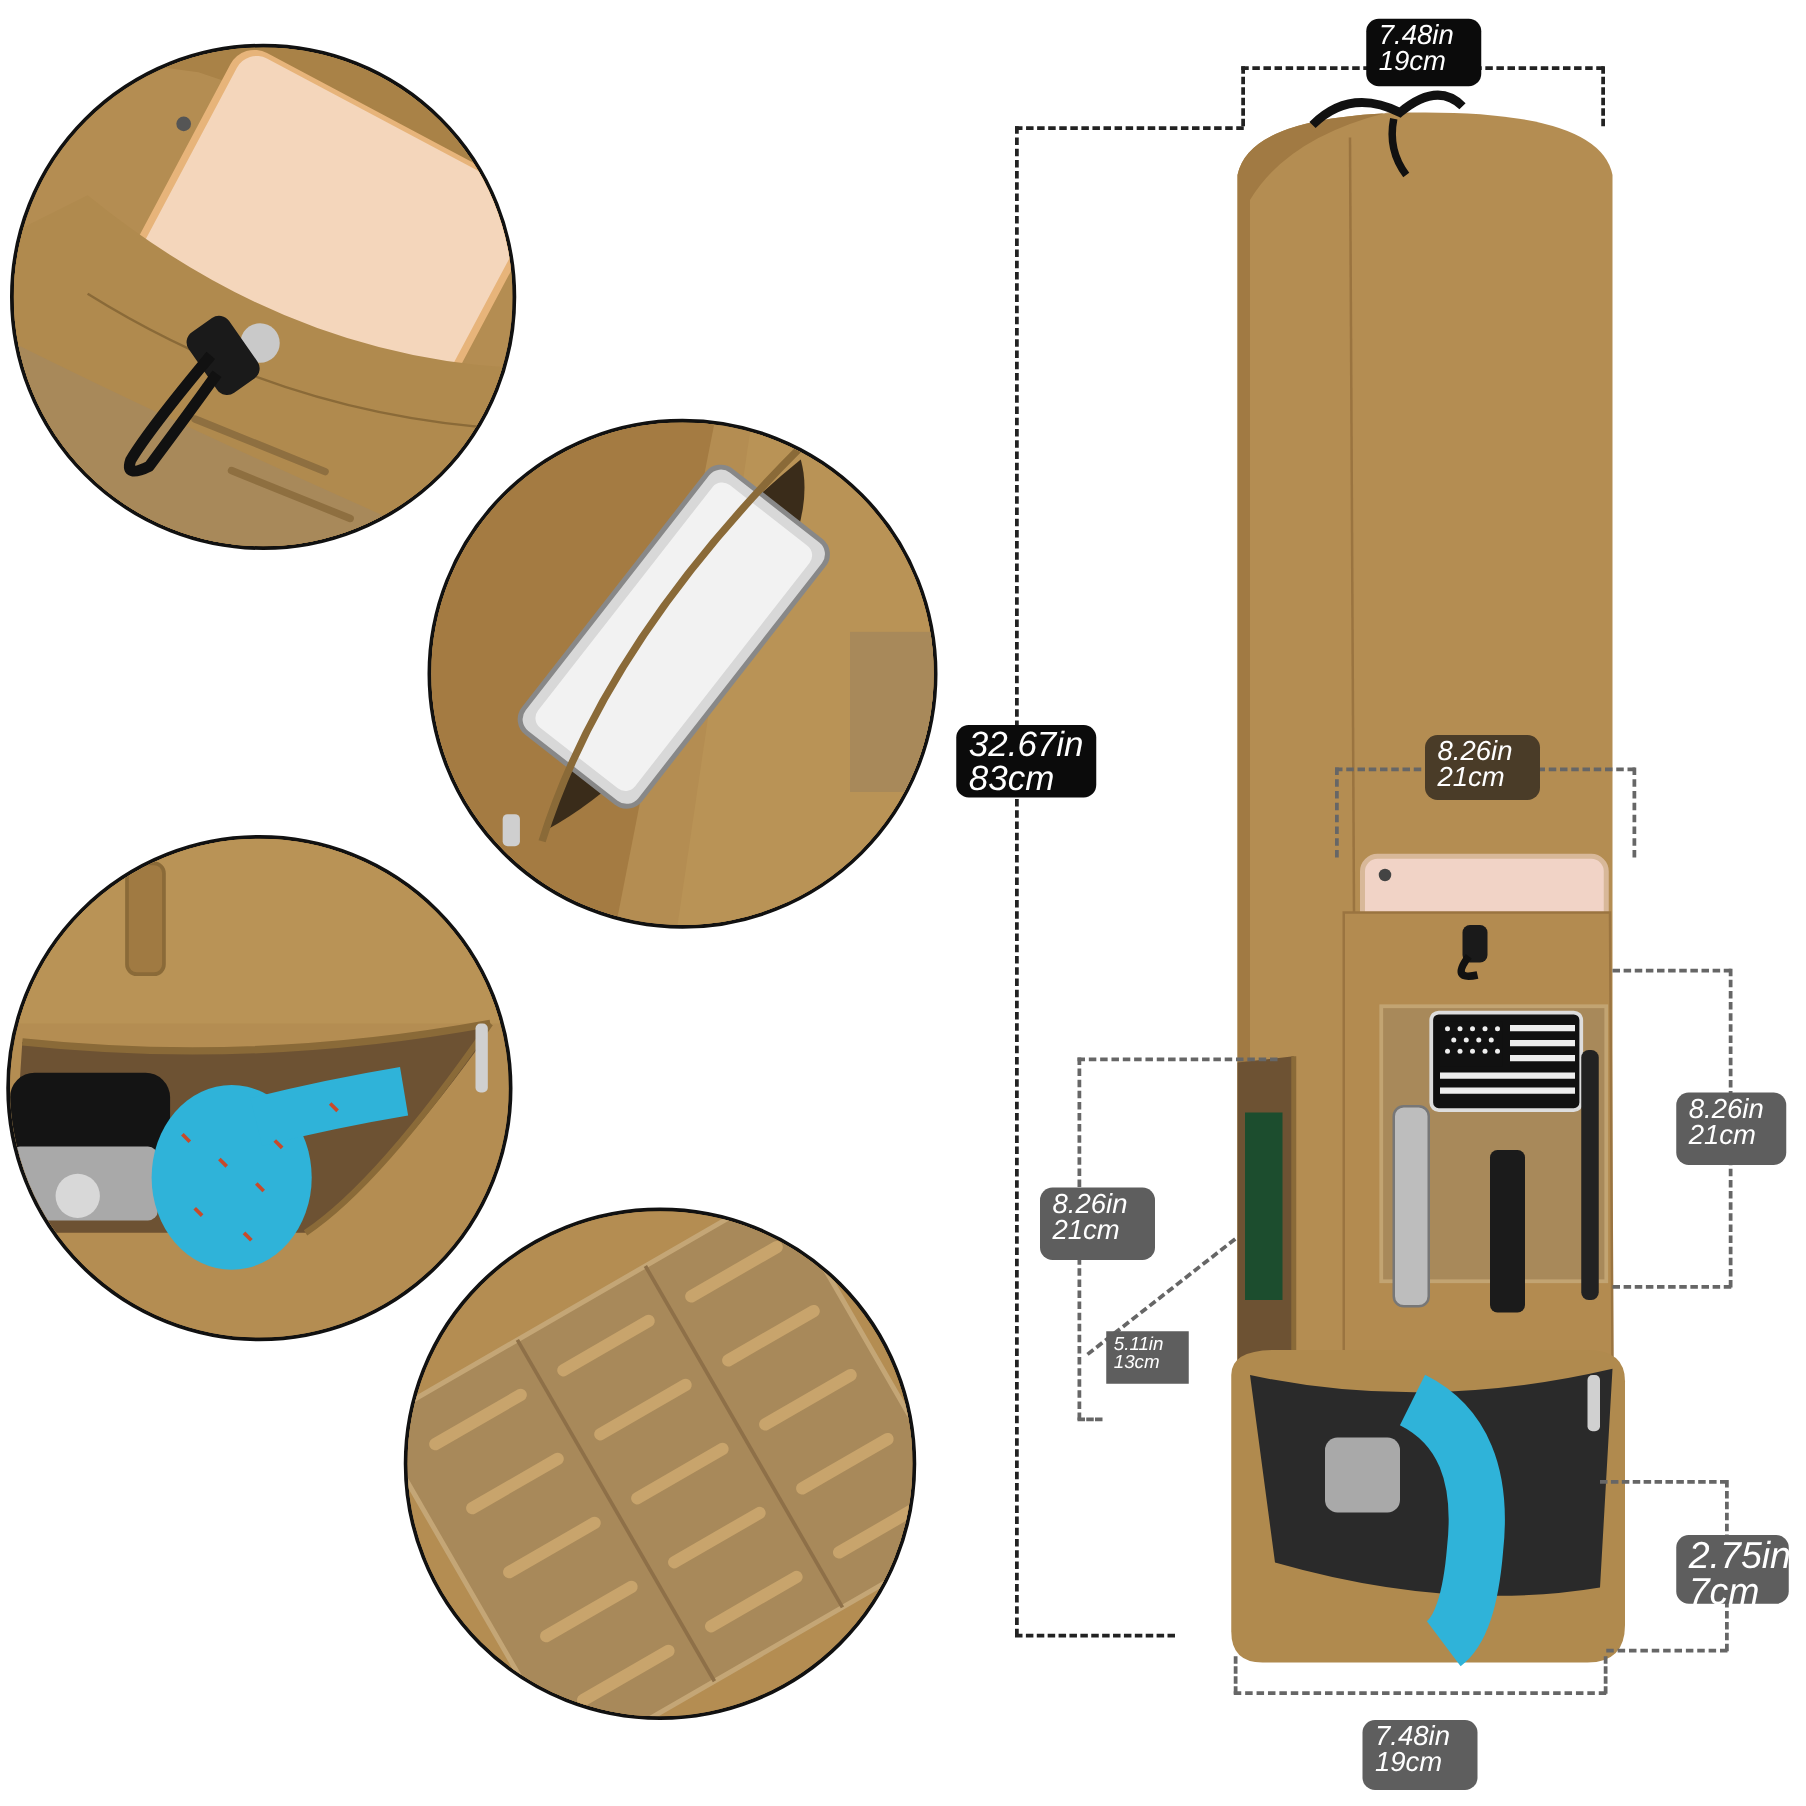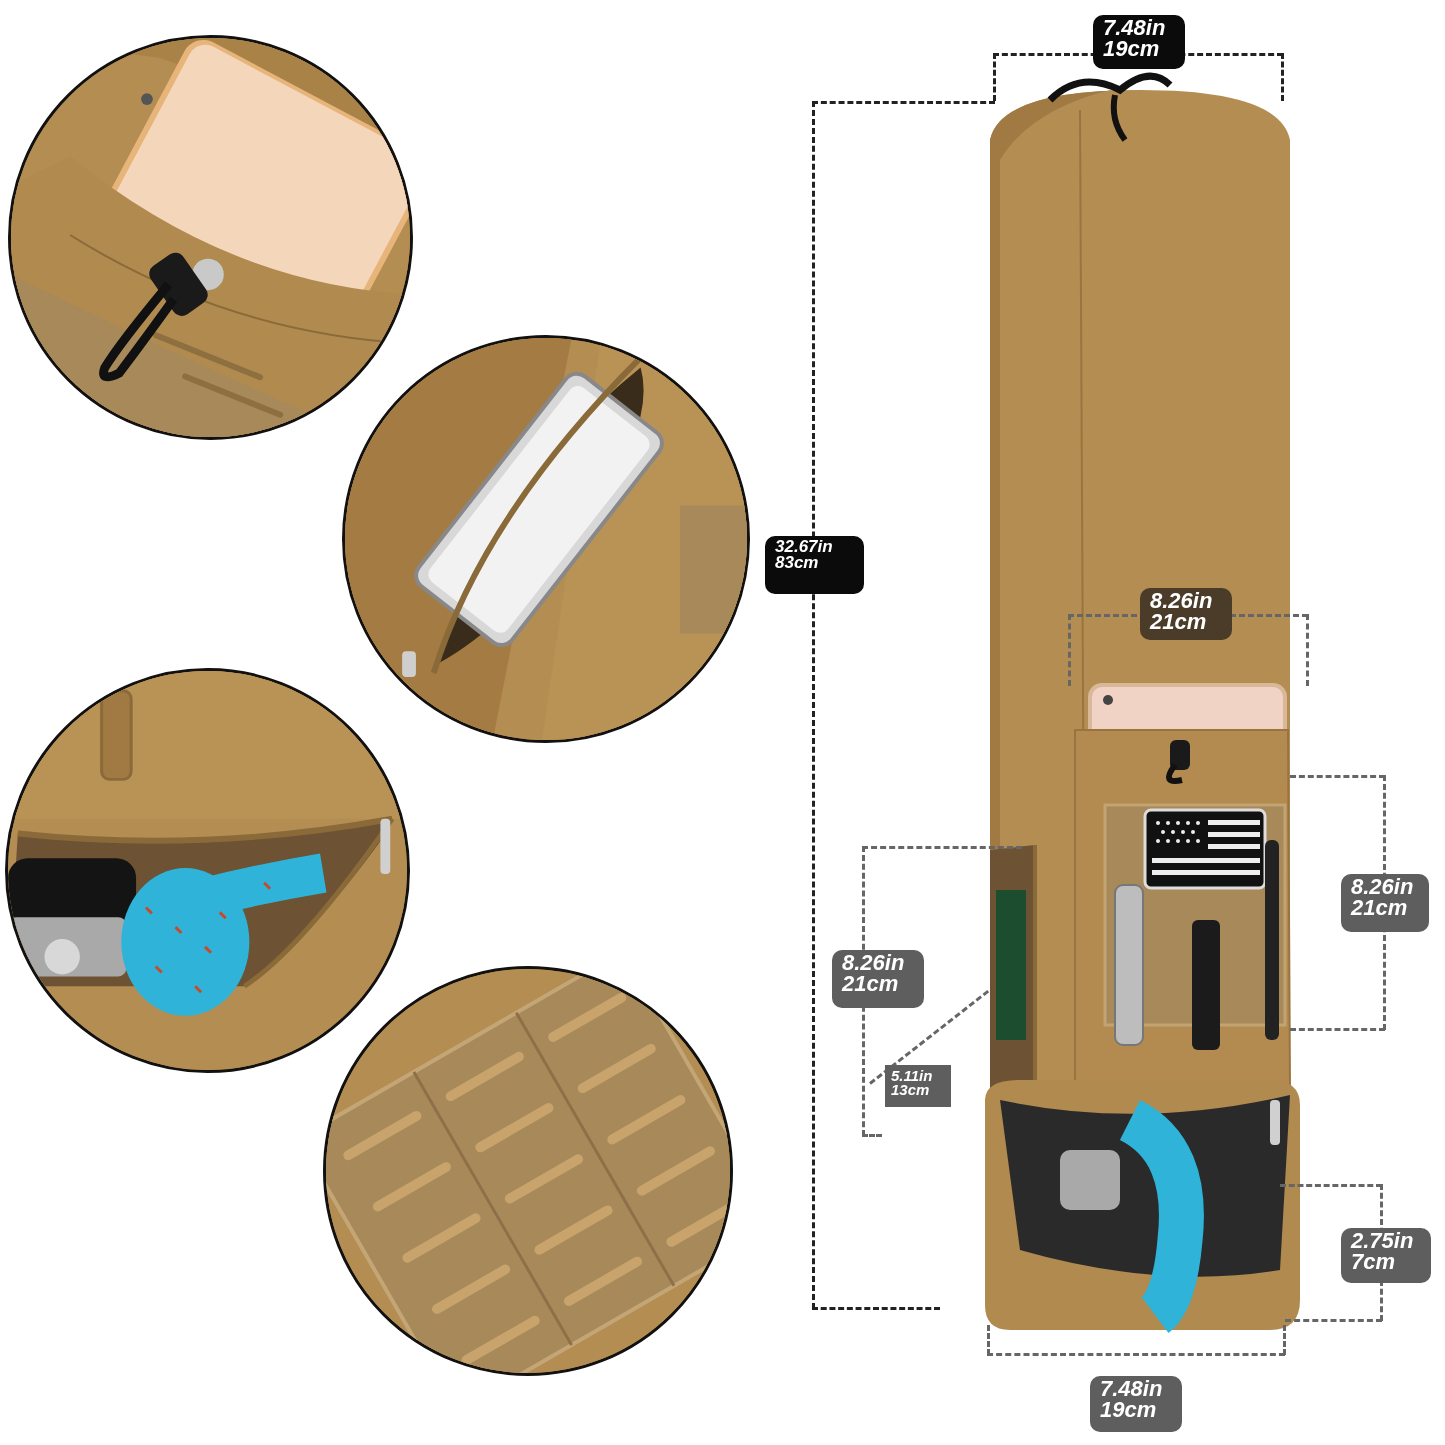--- a/index.html
+++ b/index.html
@@ -2,21 +2,21 @@
 <html><head>
 <meta charset="utf-8">
 <style>
   html, body { margin:0; padding:0; background:#ffffff; }
   body { width:1445px; height:1445px; position:relative; overflow:hidden; font-family:"Liberation Sans", sans-serif; }
   .abs { position:absolute; }
   
   .circle { position:absolute; border-radius:50%; border:3px solid #111; overflow:hidden; background:#b48d52; box-sizing:border-box; }
   .circle svg { width:100%; height:100%; display:block; }
   
-  .label { position:absolute; color:#fff; font-style:italic; font-weight:bold; line-height:0.95; border-radius:10px; padding:3px 10px 4px 10px; box-sizing:border-box; text-align:left; }
+  .label { position:absolute; color:#fff; font-style:italic; font-weight:normal; line-height:0.95; border-radius:10px; padding:3px 10px 4px 10px; box-sizing:border-box; text-align:left; }
   .label.black { background:#0b0b0b; }
   .label.brown { background:#4a3c28; }
   .label.gray  { background:#5e5e5e; }
   .label .in { display:block; }
   .label .cm { display:block; }
   .dash-h { position:absolute; height:0; border-top:3px dashed #222; }
   .dash-v { position:absolute; width:0; border-left:3px dashed #222; }
   .dash-h.g { border-top-color:#666; }
   .dash-v.g { border-left-color:#666; }
 </style>
@@ -217,21 +217,21 @@
 
 <div class="dash-h g" style="left:987px;top:1353px;width:298px;"></div>
 <div class="dash-v g" style="left:987px;top:1325px;height:30px;"></div>
 <div class="dash-v g" style="left:1283px;top:1325px;height:30px;"></div>
 
 <div class="label black" style="left:1093px;top:15px;width:92px;height:54px;font-size:22px;">
   <span class="in">7.48in</span>
   <span class="cm">19cm</span>
 </div>
 
-<div class="label black" style="left:765px;top:536px;width:99px;height:58px;font-size:17px;">
+<div class="label black" style="left:765px;top:580px;width:112px;height:58px;font-size:28px;">
   <span class="in">32.67in</span>
   <span class="cm">83cm</span>
 </div>
 
 <div class="label brown" style="left:1140px;top:588px;width:92px;height:52px;font-size:22px;">
   <span class="in">8.26in</span>
   <span class="cm">21cm</span>
 </div>
 
 <div class="label gray" style="left:1341px;top:874px;width:88px;height:58px;font-size:22px;">
@@ -242,21 +242,21 @@
 <div class="label gray" style="left:832px;top:950px;width:92px;height:58px;font-size:22px;">
   <span class="in">8.26in</span>
   <span class="cm">21cm</span>
 </div>
 
 <div class="label gray" style="left:885px;top:1065px;width:66px;height:42px;font-size:15px;border-radius:0;padding:4px 6px;">
   <span class="in">5.11in</span>
   <span class="cm">13cm</span>
 </div>
 
-<div class="label gray" style="left:1341px;top:1228px;width:90px;height:55px;font-size:22px;">
+<div class="label gray" style="left:1341px;top:1228px;width:90px;height:55px;font-size:30px;">
   <span class="in">2.75in</span>
   <span class="cm">7cm</span>
 </div>
 
 <div class="label gray" style="left:1090px;top:1376px;width:92px;height:56px;font-size:22px;">
   <span class="in">7.48in</span>
   <span class="cm">19cm</span>
 </div>
 
 </body></html>

